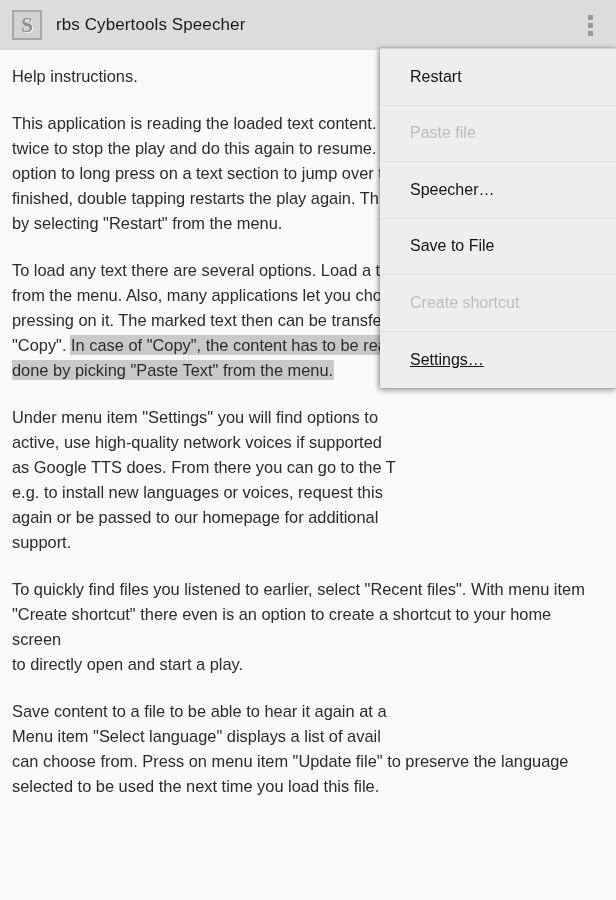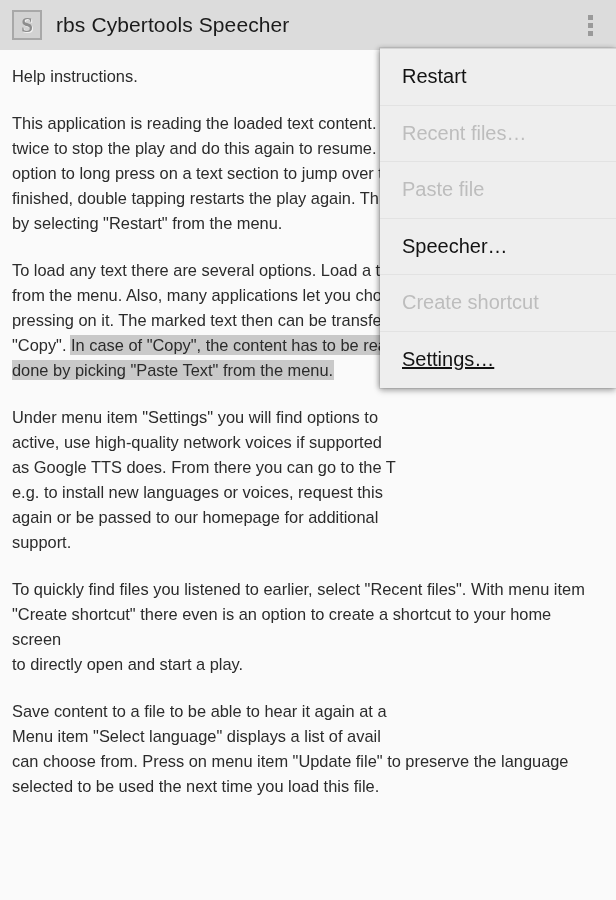--- a/index.html
+++ b/index.html
@@ -48,21 +48,21 @@
     justify-content: center;
     font-family: "Liberation Serif", serif;
     font-weight: bold;
     font-size: 21px;
     color: #8d8d8d;
     text-shadow: 1px 1px 0 #f2f2f2;
     line-height: 1;
   }
   .title-text {
     margin-left: 14px;
-    font-size: 21px;
+    font-size: 17px;
     color: #1b1b1b;
     letter-spacing: 0.1px;
     white-space: nowrap;
   }
   .spacer { flex: 1 1 auto; }
   .overflow-btn {
     width: 44px;
     height: 50px;
     display: flex;
     flex-direction: column;
@@ -110,23 +110,23 @@
                  0 3px 6px rgba(0,0,0,0.26),
                  0 0 0 1px rgba(0,0,0,0.06);
     z-index: 20;
     box-sizing: border-box;
     border-top: 1px solid #d5d5d5;
   }
   .menu-item {
     height: 56.5px;
     display: flex;
     align-items: center;
-    padding-left: 22px;
+    padding-left: 30px;
     box-sizing: border-box;
-    font-size: 20px;
+    font-size: 16px;
     color: #131313;
     border-bottom: 1px solid #e2e2e2;
     white-space: nowrap;
   }
   .menu-item:last-child { border-bottom: none; text-decoration: underline; }
   .menu-item.disabled { color: #bdbdbd; }
 </style>
 </head>
 <body>
 
@@ -167,20 +167,20 @@
 "Create shortcut" there even is an option to create a shortcut to your home screen
 to directly open and start a play.</p>
     <p class="para">Save content to a file to be able to hear it again at a
 Menu item "Select language" displays a list of avail
 can choose from. Press on menu item "Update file" to preserve the language
 selected to be used the next time you load this file.</p>
   </div>
 
   <div class="menu">
     <div class="menu-item">Restart</div>
-    <div class="menu-item disabled">Recent files…</div>
     <div class="menu-item disabled">Paste file</div>
     <div class="menu-item">Speecher…</div>
+    <div class="menu-item">Save to File</div>
     <div class="menu-item disabled">Create shortcut</div>
     <div class="menu-item">Settings…</div>
   </div>
 
 </div>
 
 </body></html>

